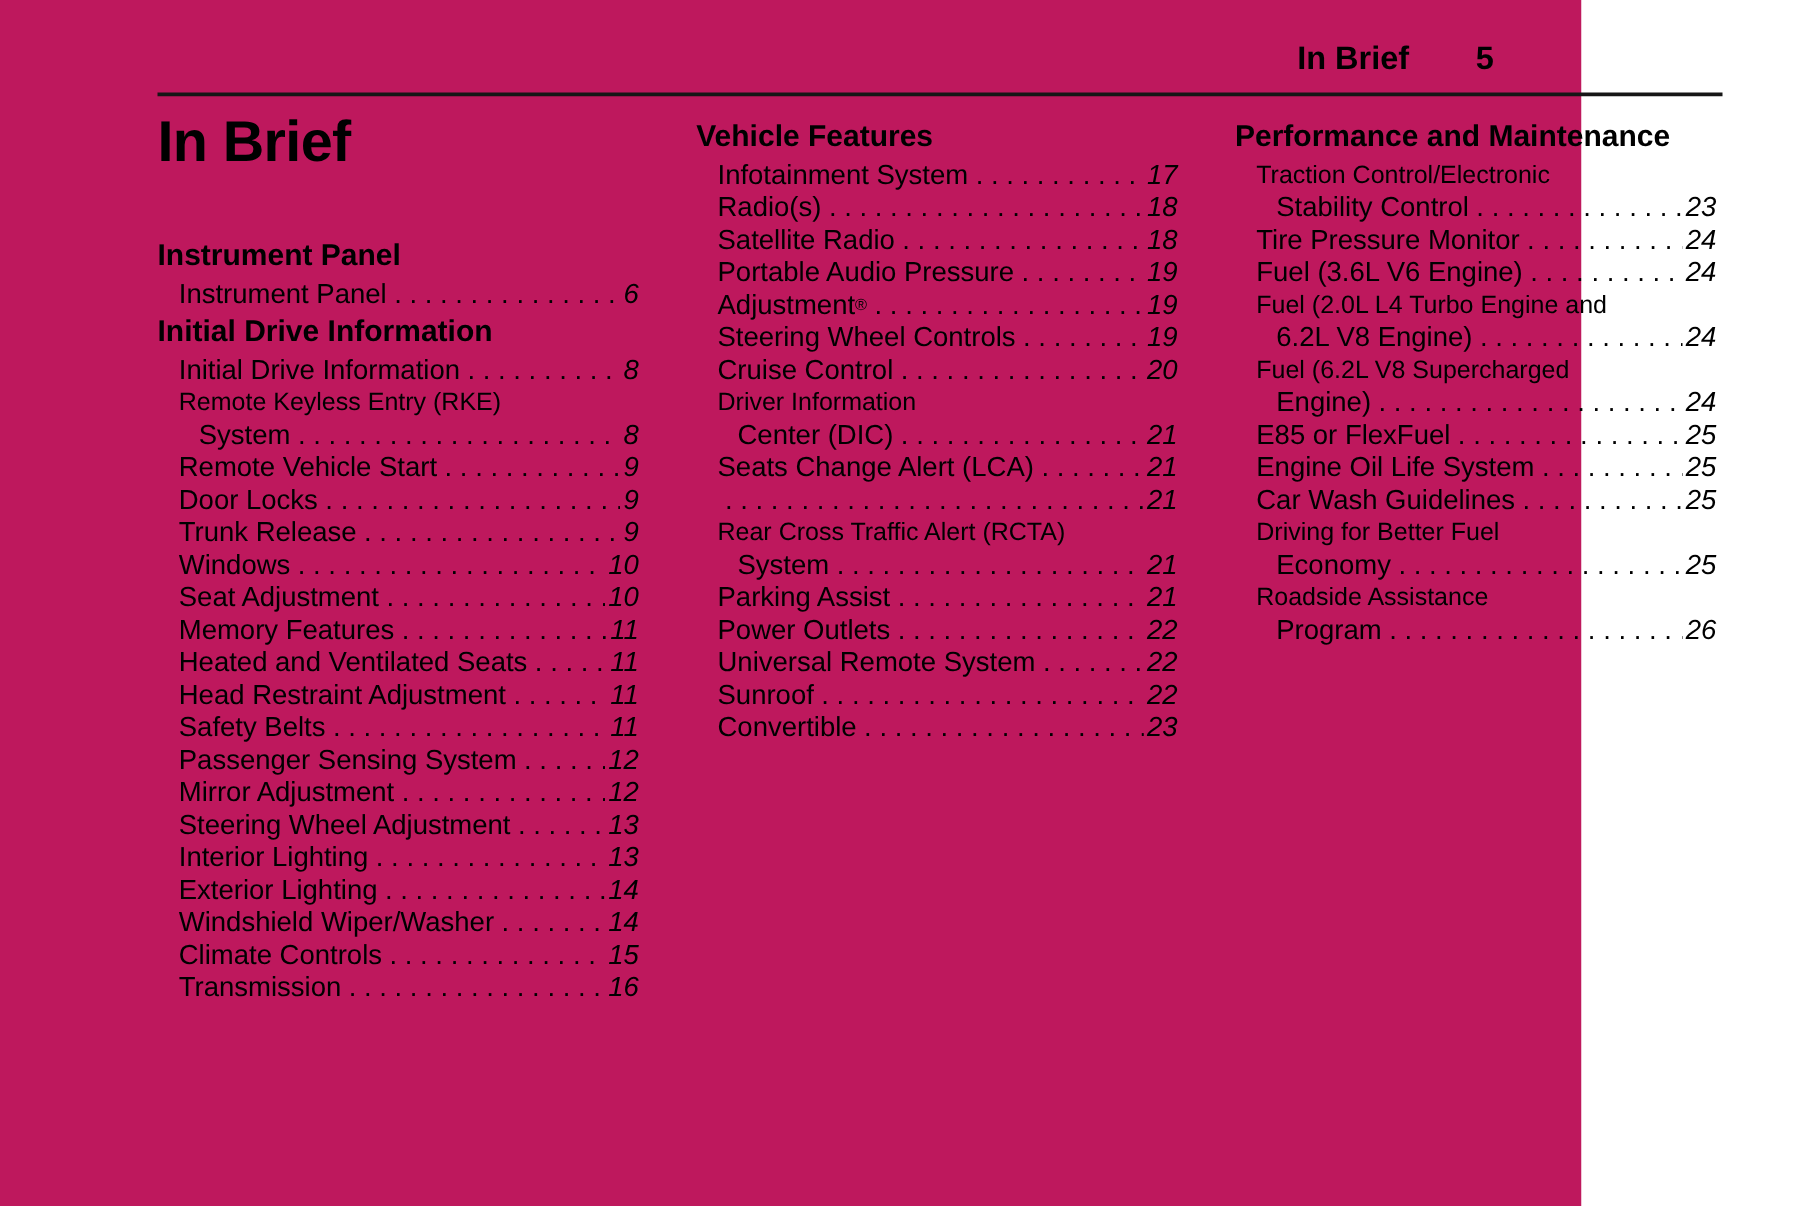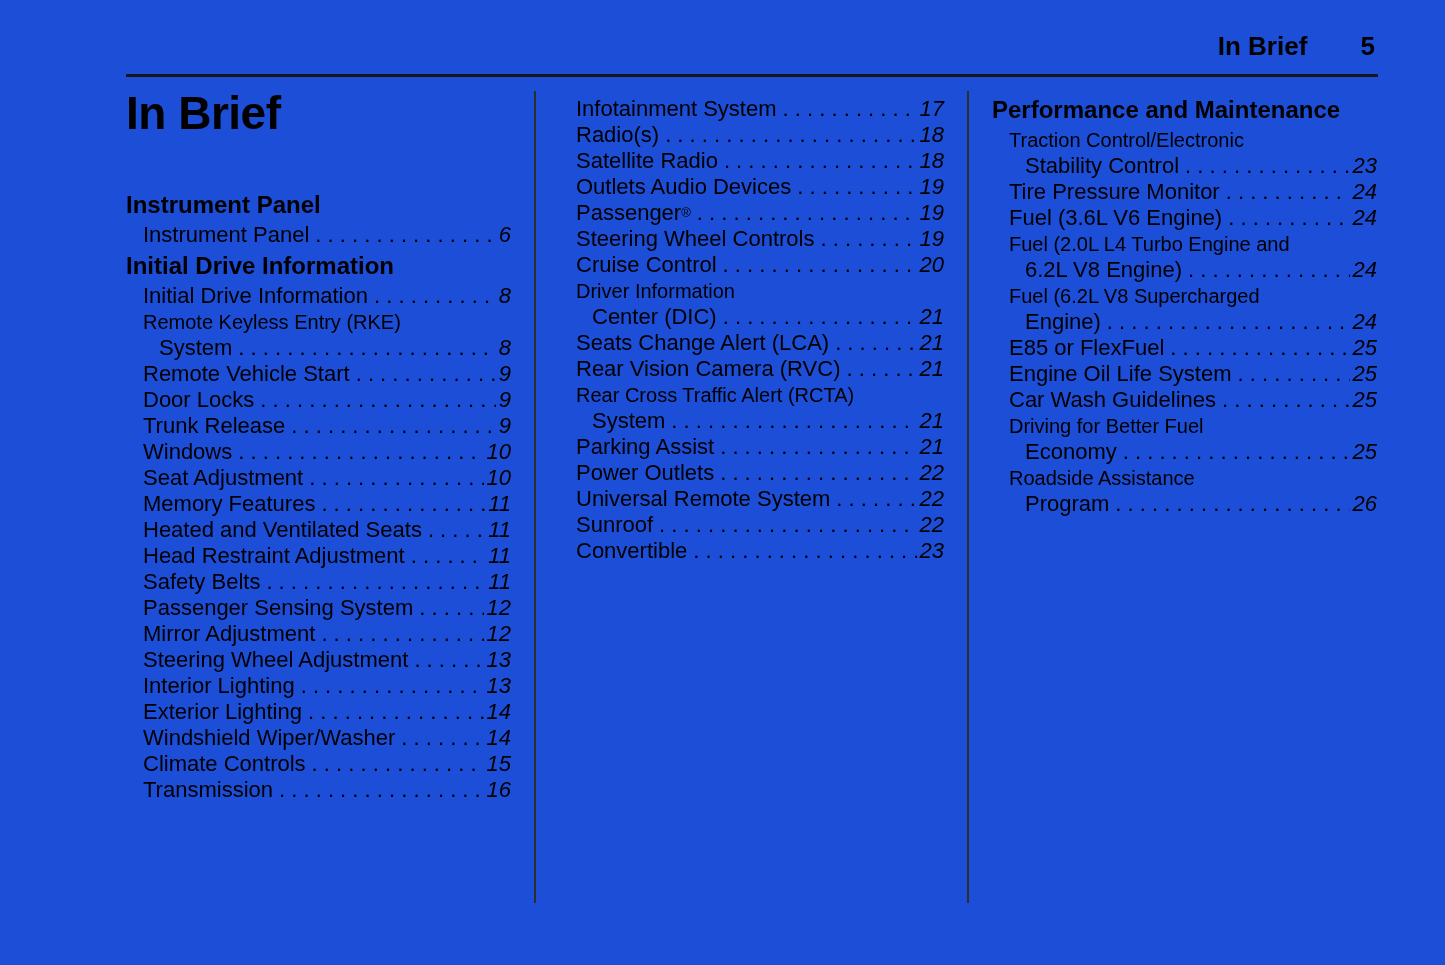--- a/index.html
+++ b/index.html
@@ -9,23 +9,23 @@
   }
   body {
     width: 1445px;
     height: 965px;
     overflow: hidden;
     color: #000000;
     font-family: "Liberation Sans", "DejaVu Sans", sans-serif;
   }
   .page {
     position: relative;
-    width: 1445px;
+    width: 1265px;
     height: 965px;
-    background: #1d4ed8;
+    background: #be185d;
   }
   .running-header {
     padding: 30px 70px 0 0;
     text-align: right;
     font-weight: bold;
     font-size: 26px;
     line-height: 32px;
     white-space: nowrap;
   }
   .rh-page {
@@ -220,43 +220,44 @@
               <span class="entry-label">Transmission</span>
               <span class="leader"></span>
               <span class="page-num">16</span>
             </div>
           </div>
         </div>
       </div>
     <div class="divider"></div>
     <div class="col">
         <div class="toc-section">
+          <h2 class="section-heading">Vehicle Features</h2>
           <div class="entry-list">
             <div class="entry-row">
               <span class="entry-label">Infotainment System</span>
               <span class="leader"></span>
               <span class="page-num">17</span>
             </div>
             <div class="entry-row">
               <span class="entry-label">Radio(s)</span>
               <span class="leader"></span>
               <span class="page-num">18</span>
             </div>
             <div class="entry-row">
               <span class="entry-label">Satellite Radio</span>
               <span class="leader"></span>
               <span class="page-num">18</span>
             </div>
             <div class="entry-row">
-              <span class="entry-label">Outlets Audio Devices</span>
+              <span class="entry-label">Portable Audio Pressure</span>
               <span class="leader"></span>
               <span class="page-num">19</span>
             </div>
             <div class="entry-row">
-              <span class="entry-label">Passenger</span>
+              <span class="entry-label">Adjustment</span>
               <sup class="reg">®</sup>
               <span class="leader"></span>
               <span class="page-num">19</span>
             </div>
             <div class="entry-row">
               <span class="entry-label">Steering Wheel Controls</span>
               <span class="leader"></span>
               <span class="page-num">19</span>
             </div>
             <div class="entry-row">
@@ -269,21 +270,20 @@
               <span class="entry-label cont">Center (DIC)</span>
               <span class="leader"></span>
               <span class="page-num">21</span>
             </div>
             <div class="entry-row">
               <span class="entry-label">Seats Change Alert (LCA)</span>
               <span class="leader"></span>
               <span class="page-num">21</span>
             </div>
             <div class="entry-row">
-              <span class="entry-label">Rear Vision Camera (RVC)</span>
               <span class="leader"></span>
               <span class="page-num">21</span>
             </div>
             <div class="entry-line1"><span class="entry-label">Rear Cross Traffic Alert (RCTA)</span></div>
             <div class="entry-row">
               <span class="entry-label cont">System</span>
               <span class="leader"></span>
               <span class="page-num">21</span>
             </div>
             <div class="entry-row">

